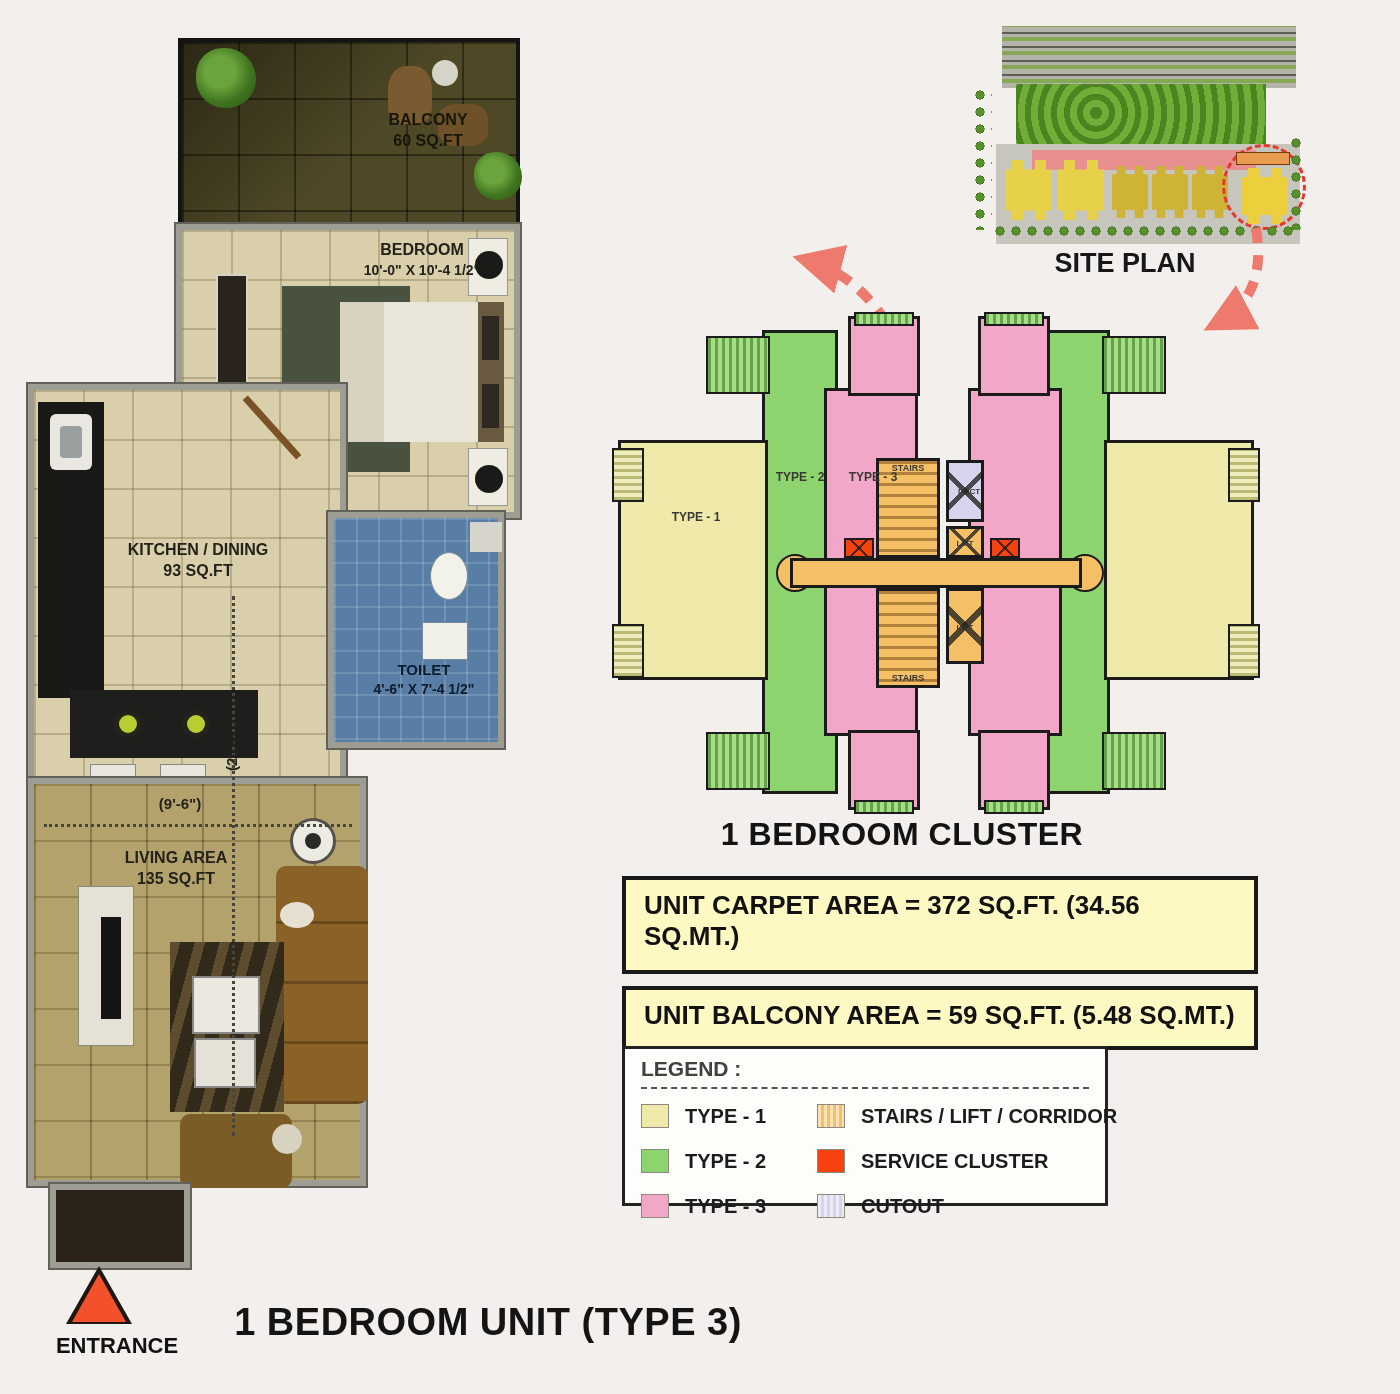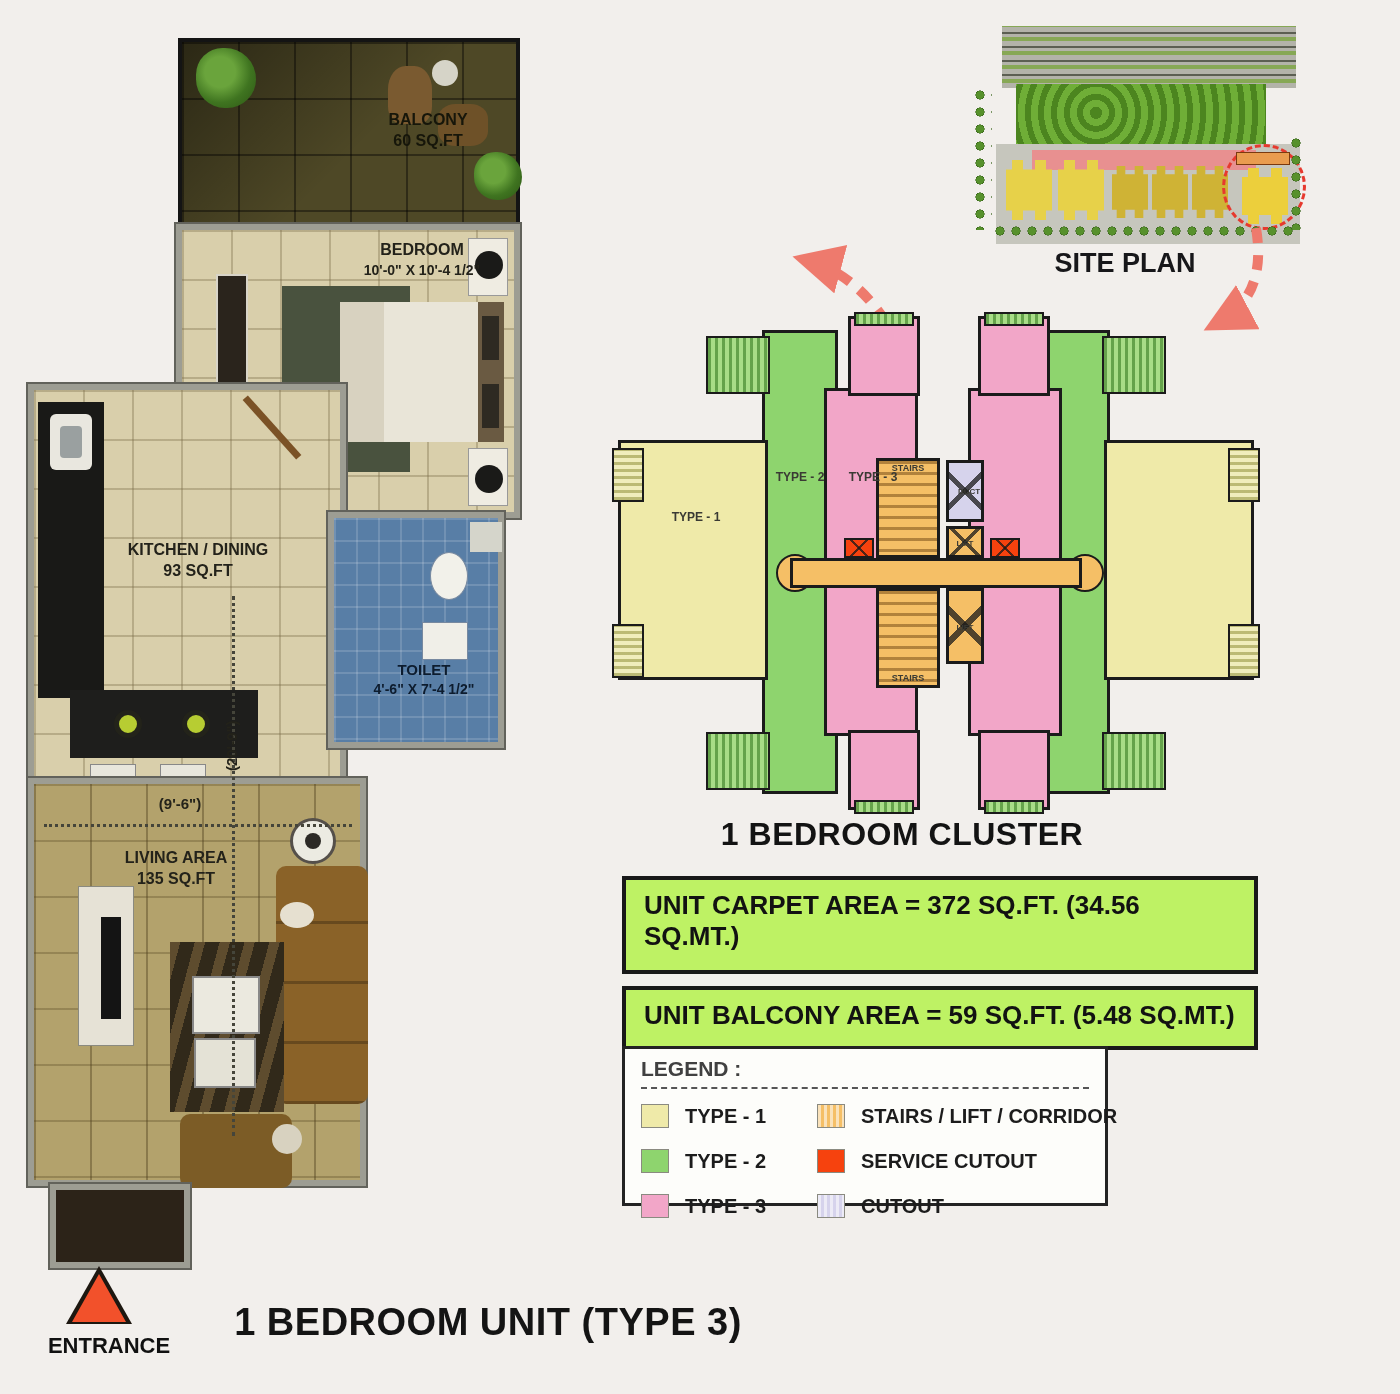--- a/index.html
+++ b/index.html
@@ -43,21 +43,21 @@
   .clu-lbl{position:absolute;font-weight:bold;color:#3a3a34;text-align:center;z-index:6}
   
   .crenel{clip-path:polygon(0 16%,13% 16%,13% 0,37% 0,37% 16%,63% 16%,63% 0,87% 0,87% 16%,100% 16%,
           100% 84%,87% 84%,87% 100%,63% 100%,63% 84%,37% 84%,37% 100%,13% 100%,13% 84%,0 84%)}
   .trees{background-image:radial-gradient(circle 6px at 8px 9px,#57912c 58%,#38641a 74%,transparent 78%);
          background-size:16px 17px}
   .mottle{background-color:#67a22f;
     background-image:repeating-radial-gradient(circle at 32% 45%,#4c851f 0 6px,#6fae37 6px 13px)}
   .roadtop{background:repeating-linear-gradient(0deg,#b3b3a9 0 5px,#87a855 5px 9px,#b3b3a9 9px 12px,#5c5f52 12px 14px)}
   
-  .ibox{position:absolute;box-sizing:border-box;background:#bef264;border:4px solid #191919;
+  .ibox{position:absolute;box-sizing:border-box;background:#fef9c3;border:4px solid #191919;
         padding:10px 18px;font-weight:bold;color:#121212}
   .legend-grid{display:grid;grid-template-columns:30px 118px 30px auto;
         grid-auto-rows:30px;gap:15px 14px;align-items:center;margin-top:12px}
   .sw{width:28px;height:24px;border:1px solid #8a8a80;box-sizing:border-box}
   .sw.hatchv{background-image:repeating-linear-gradient(90deg,rgba(255,255,255,.55) 0 3px,transparent 3px 6px)}
   .leg-item{font-weight:bold;font-size:20px;color:#1c1c1c;white-space:nowrap}
   .tri-outer{position:absolute;width:0;height:0;
     border-left:33px solid transparent;border-right:33px solid transparent;border-bottom:58px solid #1d1710}
   .tri-inner{position:absolute;width:0;height:0;
     border-left:27px solid transparent;border-right:27px solid transparent;border-bottom:48px solid transparent}
@@ -254,25 +254,25 @@
   <div style="border-top:2px dashed #555;margin-top:6px"></div>
   <div class="legend-grid">
     <div class="sw" style="background-color: rgb(239, 234, 169);"></div>
     <div class="leg-item">TYPE - 1</div>
     <div class="sw hatchv" style="background-color: rgb(245, 191, 102);"></div>
     <div class="leg-item">STAIRS / LIFT / CORRIDOR</div>
 
     <div class="sw" style="background-color: rgb(142, 212, 110);"></div>
     <div class="leg-item">TYPE - 2</div>
     <div class="sw" style="background-color: rgb(246, 66, 14);"></div>
-    <div class="leg-item">SERVICE CUTOUT</div>
+    <div class="leg-item">SERVICE CLUSTER</div>
 
     <div class="sw" style="background-color: rgb(242, 166, 200);"></div>
     <div class="leg-item">TYPE - 3</div>
     <div class="sw hatchv" style="background-color: rgb(214, 211, 236);"></div>
     <div class="leg-item">CUTOUT</div>
   </div>
 </div>
 
 <div class="tri-outer" style="left:66px;top:1266px"></div>
 <div class="tri-inner" style="left:72px;top:1274px;border-bottom-color:#f2512b"></div>
-<div class="lbl" style="left:24px;top:1332px;width:170px;font-size:22px;color:#111">ENTRANCE</div>
+<div class="lbl" style="left:32px;top:1332px;width:170px;font-size:22px;color:#111">ENTRANCE</div>
 <div class="lbl" style="left:218px;top:1298px;width:540px;font-size:38px;color:#141414;letter-spacing:0.5px">1 BEDROOM UNIT (TYPE 3)</div>
 
 </body></html>

